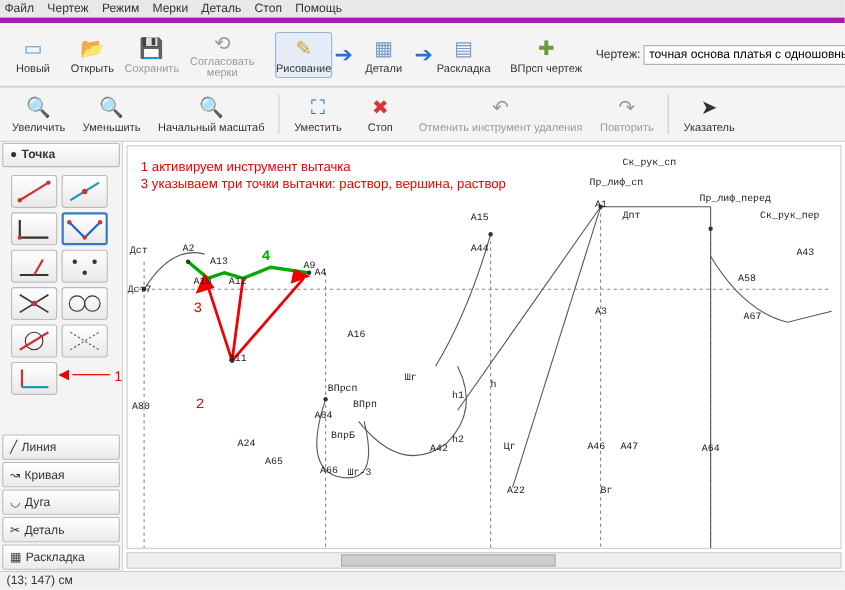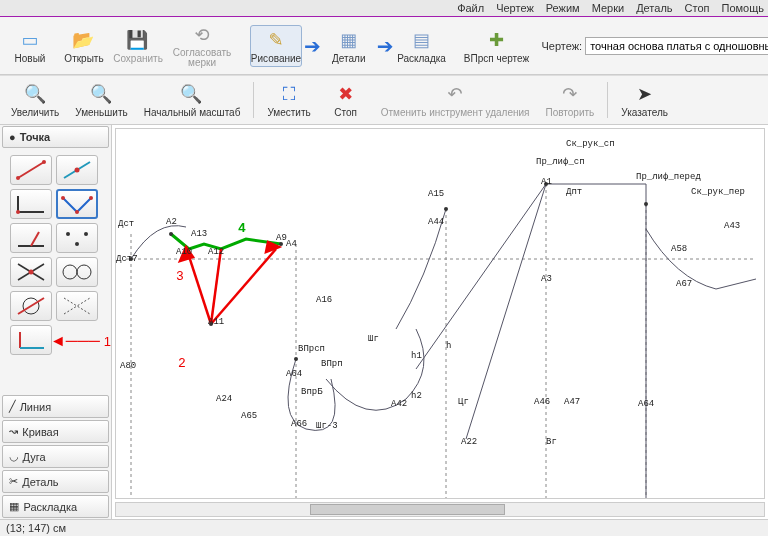--- a/index.html
+++ b/index.html
@@ -1,17 +1,17 @@
 <!DOCTYPE html>
 <html><head>
 <meta charset="utf-8">
 <style>
   * { box-sizing: border-box; margin: 0; padding: 0; }
   body { font-family: Tahoma, Arial, sans-serif; font-size: 11px; color: #333; background: #f0f0f0; width: 768px; height: 536px; overflow: hidden; display: flex; flex-direction: column; }
-  .menubar { background: #e8e8e8; border-bottom: 1px solid #a21caf; padding: 2px 4px; display: flex; gap: 12px; justify-content: flex-end; }
+  .menubar { background: #e8e8e8; border-bottom: 5px solid #a21caf; padding: 2px 4px; display: flex; gap: 12px; }
   .menubar span { cursor: pointer; }
   .toolbar { background: #f4f4f4; border-bottom: 1px solid #ccc; padding: 3px 4px; display: flex; align-items: center; gap: 2px; }
   .tb-row2 { border-top: 1px solid #ddd; }
   .tbbtn { display: flex; flex-direction: column; align-items: center; justify-content: center; padding: 2px 6px; min-width: 52px; border: 1px solid transparent; border-radius: 3px; cursor: pointer; }
   .tbbtn.active { background: #e5ecf5; border-color: #9ab4d4; }
   .tbbtn .ic { width: 24px; height: 24px; display: flex; align-items: center; justify-content: center; font-size: 18px; }
   .tbbtn .lbl { font-size: 10px; color: #333; margin-top: 1px; white-space: nowrap; }
   .tbbtn.disabled .lbl, .tbbtn.disabled .ic { color: #999; }
   .sep { width: 1px; height: 36px; background: #ccc; margin: 0 4px; }
   .arrow-ic { color: #2a6ed6; font-size: 20px; }
@@ -209,20 +209,22 @@
     <div class="acc-item">╱ <span>Линия</span></div>
     <div class="acc-item">↝ <span>Кривая</span></div>
     <div class="acc-item">◡ <span>Дуга</span></div>
     <div class="acc-item">✂ <span>Деталь</span></div>
     <div class="acc-item">▦ <span>Раскладка</span></div>
   </div>
 
   <div class="canvaswrap">
     <div class="canvas">
       <div class="overlay-text">
+        <div>1 активируем инструмент вытачка</div>
+        <div>3 указываем три точки вытачки: раствор, вершина, раствор</div>
       </div>
       <svg width="650" height="390" style="position:absolute;top:0;left:0">
         <g stroke="#888" stroke-dasharray="3,3" fill="none" stroke-width="1">
           <line x1="10" y1="130" x2="640" y2="130"></line>
           <line x1="10" y1="390" x2="640" y2="390"></line>
           <line x1="15" y1="105" x2="15" y2="390"></line>
           <line x1="180" y1="115" x2="180" y2="390"></line>
           <line x1="330" y1="80" x2="330" y2="390"></line>
           <line x1="430" y1="55" x2="430" y2="390"></line>
           <line x1="530" y1="75" x2="530" y2="390"></line>

